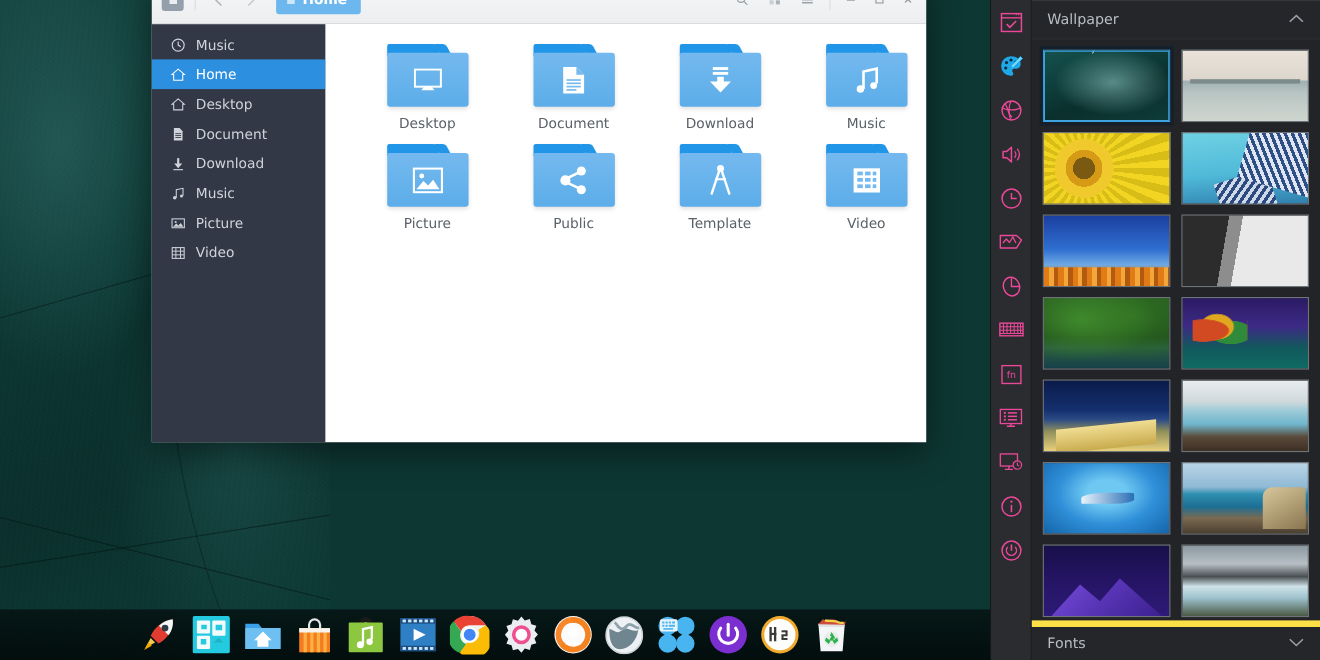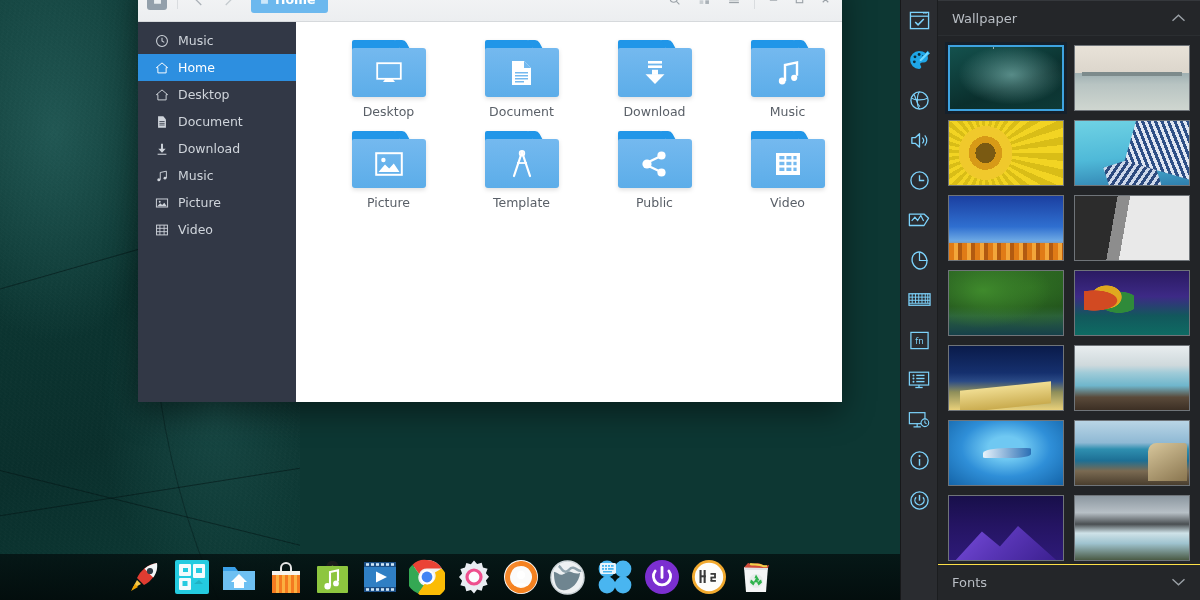--- a/index.html
+++ b/index.html
@@ -119,21 +119,21 @@
     background:#222427; display:flex;
     border-left:1px solid #17181a;
   }
   .panel-rail{
     width:37px; flex:0 0 37px; background:#2a2c30;
     display:flex;flex-direction:column; align-items:center; padding-top:4px; gap:8px;
     border-right:1px solid #1b1d1f;
   }
   .rail-ico{
     width:26px;height:32px; display:flex;align-items:center;justify-content:center;
-    color:#7dd3fc;
+    color:#ec4899;
   }
   .rail-ico.active{ color:#1fa7e8; }
 
   .panel-main{ flex:1; display:flex;flex-direction:column; min-width:0; background:#222427;}
   .sec-head{
     height:36px; flex:0 0 36px; display:flex;align-items:center;
     padding:0 14px; color:#b9bec4; font-size:13px;
     border-top:1px solid #35383c; border-bottom:1px solid #2b2e31;
     background:#242629;
   }
@@ -143,21 +143,21 @@
     display:grid; grid-template-columns:repeat(2,1fr); gap:9px 10px;
     align-content:start;
   }
   .thumb{
     height:66px; border:1px solid #6f7479; position:relative; overflow:hidden;
     background:#111;
   }
   .thumb.sel{ outline:3px solid #15202b; border-color:#3ea3e0; box-shadow:0 0 0 1px #3ea3e0 inset; }
   .sec-foot{
     height:36px;flex:0 0 36px;display:flex;align-items:center;padding:0 14px;
-    color:#b9bec4;font-size:13px;border-top:1px solid #fde047;background:#242629;justify-content:center;
+    color:#b9bec4;font-size:13px;border-top:6px solid #fde047;background:#242629;justify-content:center;
   }
   .sec-foot .chev{margin-left:auto;color:#9aa0a6;}
 
   
   .t-stone{background:
       linear-gradient(125deg,rgba(255,255,255,.55) 0 2px,rgba(0,0,0,0) 2px 100%) 60% 0/40px 100% no-repeat,
       radial-gradient(ellipse at 55% 45%,rgba(150,210,205,.55),rgba(0,0,0,0) 60%),
       linear-gradient(160deg,#14524e,#0a2f2d 60%,#0e3b38);}
   .t-pier{background:
       linear-gradient(180deg,#e8e2d8 0%,#dcd6cc 42%,#9fb0b2 43%,#b8c4c2 60%,#cfd6d0 100%);}
@@ -462,46 +462,46 @@
               </div>
           </div>
           <div class="fname">Picture</div>
         </div>
 
         <div class="fitem">
           <div class="folder">
             <div class="tab"></div>
             <div class="body">
                 <span class="glyph">
-              <svg width="22" height="28" viewBox="0 0 22 28">
-                    <path d="M11 2 3 26M11 2l8 24" stroke="#fff" stroke-width="2.2" fill="none" stroke-linecap="round"></path>
-                    <path d="M6 13h10" stroke="#fff" stroke-width="1.8"></path>
-                    <circle cx="11" cy="3.2" r="2.3" stroke="#fff" stroke-width="1.8" fill="none"></circle>
-                  </svg>
-            </span>
-              </div>
-          </div>
-          <div class="fname">Template</div>
-        </div>
-
-        <div class="fitem">
-          <div class="folder">
-            <div class="tab"></div>
-            <div class="body">
-                <span class="glyph">
               <svg width="26" height="26" viewBox="0 0 26 26">
                     <circle cx="19.5" cy="4.5" r="4.1" fill="#fff"></circle>
                     <circle cx="19.5" cy="21.5" r="4.1" fill="#fff"></circle>
                     <circle cx="5" cy="13" r="4.6" fill="#fff"></circle>
                     <path d="M6.5 11 18 5.5M6.5 15 18 20.5" stroke="#fff" stroke-width="2.4"></path>
                   </svg>
             </span>
               </div>
           </div>
           <div class="fname">Public</div>
+        </div>
+
+        <div class="fitem">
+          <div class="folder">
+            <div class="tab"></div>
+            <div class="body">
+                <span class="glyph">
+              <svg width="22" height="28" viewBox="0 0 22 28">
+                    <path d="M11 2 3 26M11 2l8 24" stroke="#fff" stroke-width="2.2" fill="none" stroke-linecap="round"></path>
+                    <path d="M6 13h10" stroke="#fff" stroke-width="1.8"></path>
+                    <circle cx="11" cy="3.2" r="2.3" stroke="#fff" stroke-width="1.8" fill="none"></circle>
+                  </svg>
+            </span>
+              </div>
+          </div>
+          <div class="fname">Template</div>
         </div>
 
         <div class="fitem">
           <div class="folder">
             <div class="tab"></div>
             <div class="body">
                 <span class="glyph">
               <svg width="26" height="24" viewBox="0 0 26 24">
                     <rect x="1" y="1" width="24" height="22" fill="#fff"></rect>
                     <rect x="4.4" y="4" width="5" height="3.4" fill="#74b9ef"></rect>

